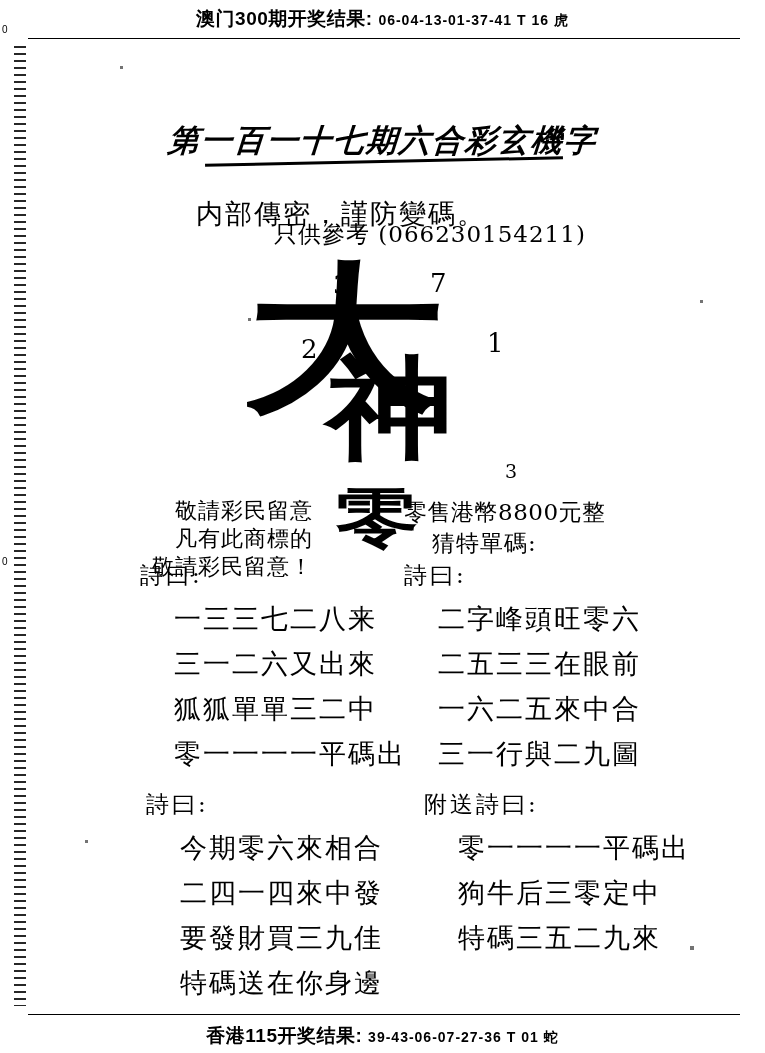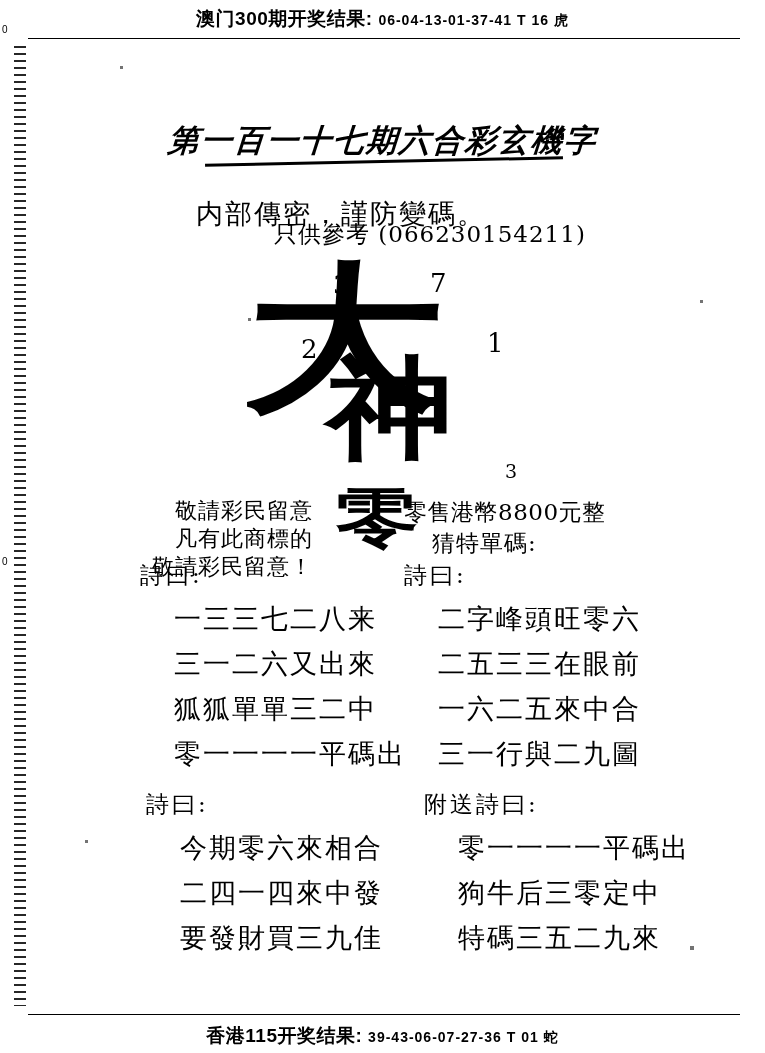--- a/index.html
+++ b/index.html
@@ -286,20 +286,21 @@
   <div class="poem-line">二五三三在眼前</div>
   <div class="poem-line">一六二五來中合</div>
   <div class="poem-line">三一行與二九圖</div>
 </div>
 
 <div class="poem poem-3">
   <div class="poem-head">詩曰:</div>
   <div class="poem-line">今期零六來相合</div>
   <div class="poem-line">二四一四來中發</div>
   <div class="poem-line">要發財買三九佳</div>
+  <div class="poem-line">特碼送在你身邊</div>
 </div>
 
 <div class="poem poem-4">
   <div class="poem-head">附送詩曰:</div>
   <div class="poem-line">零一一一一平碼出</div>
   <div class="poem-line">狗牛后三零定中</div>
   <div class="poem-line">特碼三五二九來</div>
 </div>
 
 <div class="speck" style="left:120px; top:66px; width:3px; height:3px;"></div>

